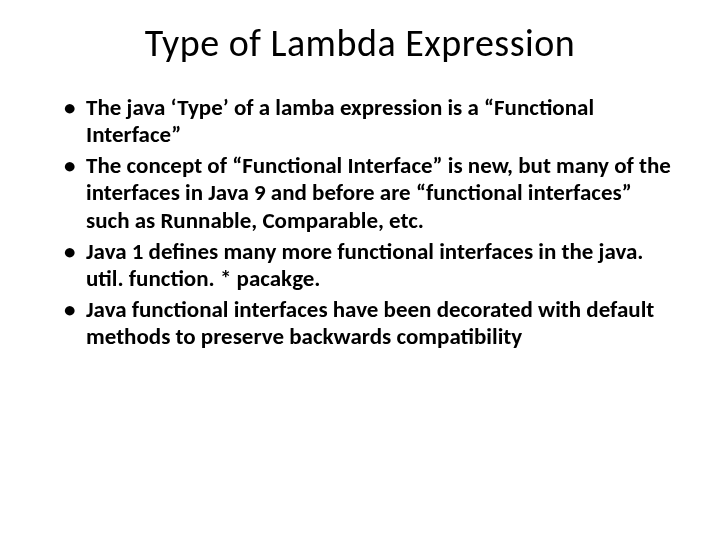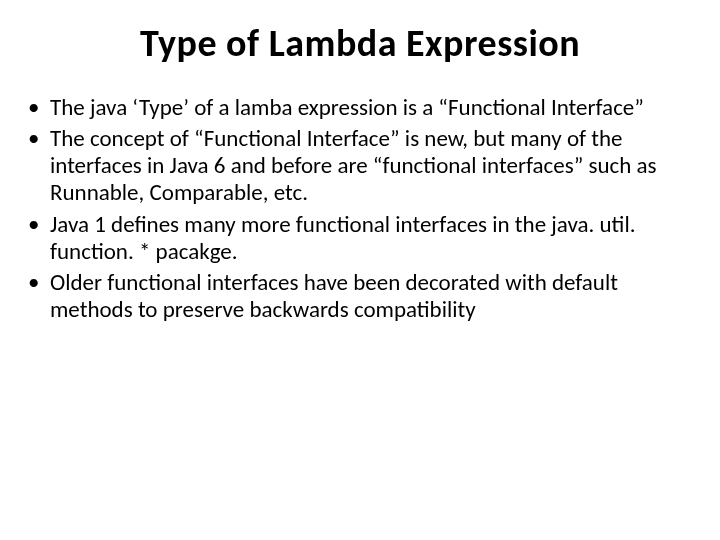--- a/index.html
+++ b/index.html
@@ -11,28 +11,29 @@
       width: 720px;
       height: 540px;
       background: #ffffff;
       font-family: Calibri, "Segoe UI", Arial, sans-serif;
       color: #000000;
       padding: 20px 0 0 0;
       overflow: hidden;
     }
     .slide-title {
       font-size: 38px;
-      font-weight: 700;
+      font-weight: 400;
       text-align: center;
       margin-bottom: 28px;
       letter-spacing: 0.5px;
     }
     .bullet-list {
       list-style: none;
-      padding: 0 40px 0 28px;
+      padding: 0 40px 0 64px;
+      font-weight: bold;
     }
     .bullet-item {
       font-size: 23px;
       line-height: 1.18;
       margin-bottom: 4px;
       position: relative;
       padding-left: 22px;
     }
     .bullet-item::before {
       content: "•";
@@ -42,16 +43,16 @@
       font-size: 23px;
     }
   </style>
 </head>
 <body>
 
 <h1 class="slide-title">Type of Lambda Expression</h1>
 
 <ul class="bullet-list">
   <li class="bullet-item">The java ‘Type’ of a lamba expression is a “Functional Interface”</li>
-  <li class="bullet-item">The concept of “Functional Interface” is new, but many of the interfaces in Java 6 and before are “functional interfaces” such as Runnable, Comparable, etc.</li>
+  <li class="bullet-item">The concept of “Functional Interface” is new, but many of the interfaces in Java 9 and before are “functional interfaces” such as Runnable, Comparable, etc.</li>
   <li class="bullet-item">Java 1 defines many more functional interfaces in the java. util. function. * pacakge.</li>
-  <li class="bullet-item">Older functional interfaces have been decorated with default methods to preserve backwards compatibility</li>
+  <li class="bullet-item">Java functional interfaces have been decorated with default methods to preserve backwards compatibility</li>
 </ul>
 
 </body></html>

